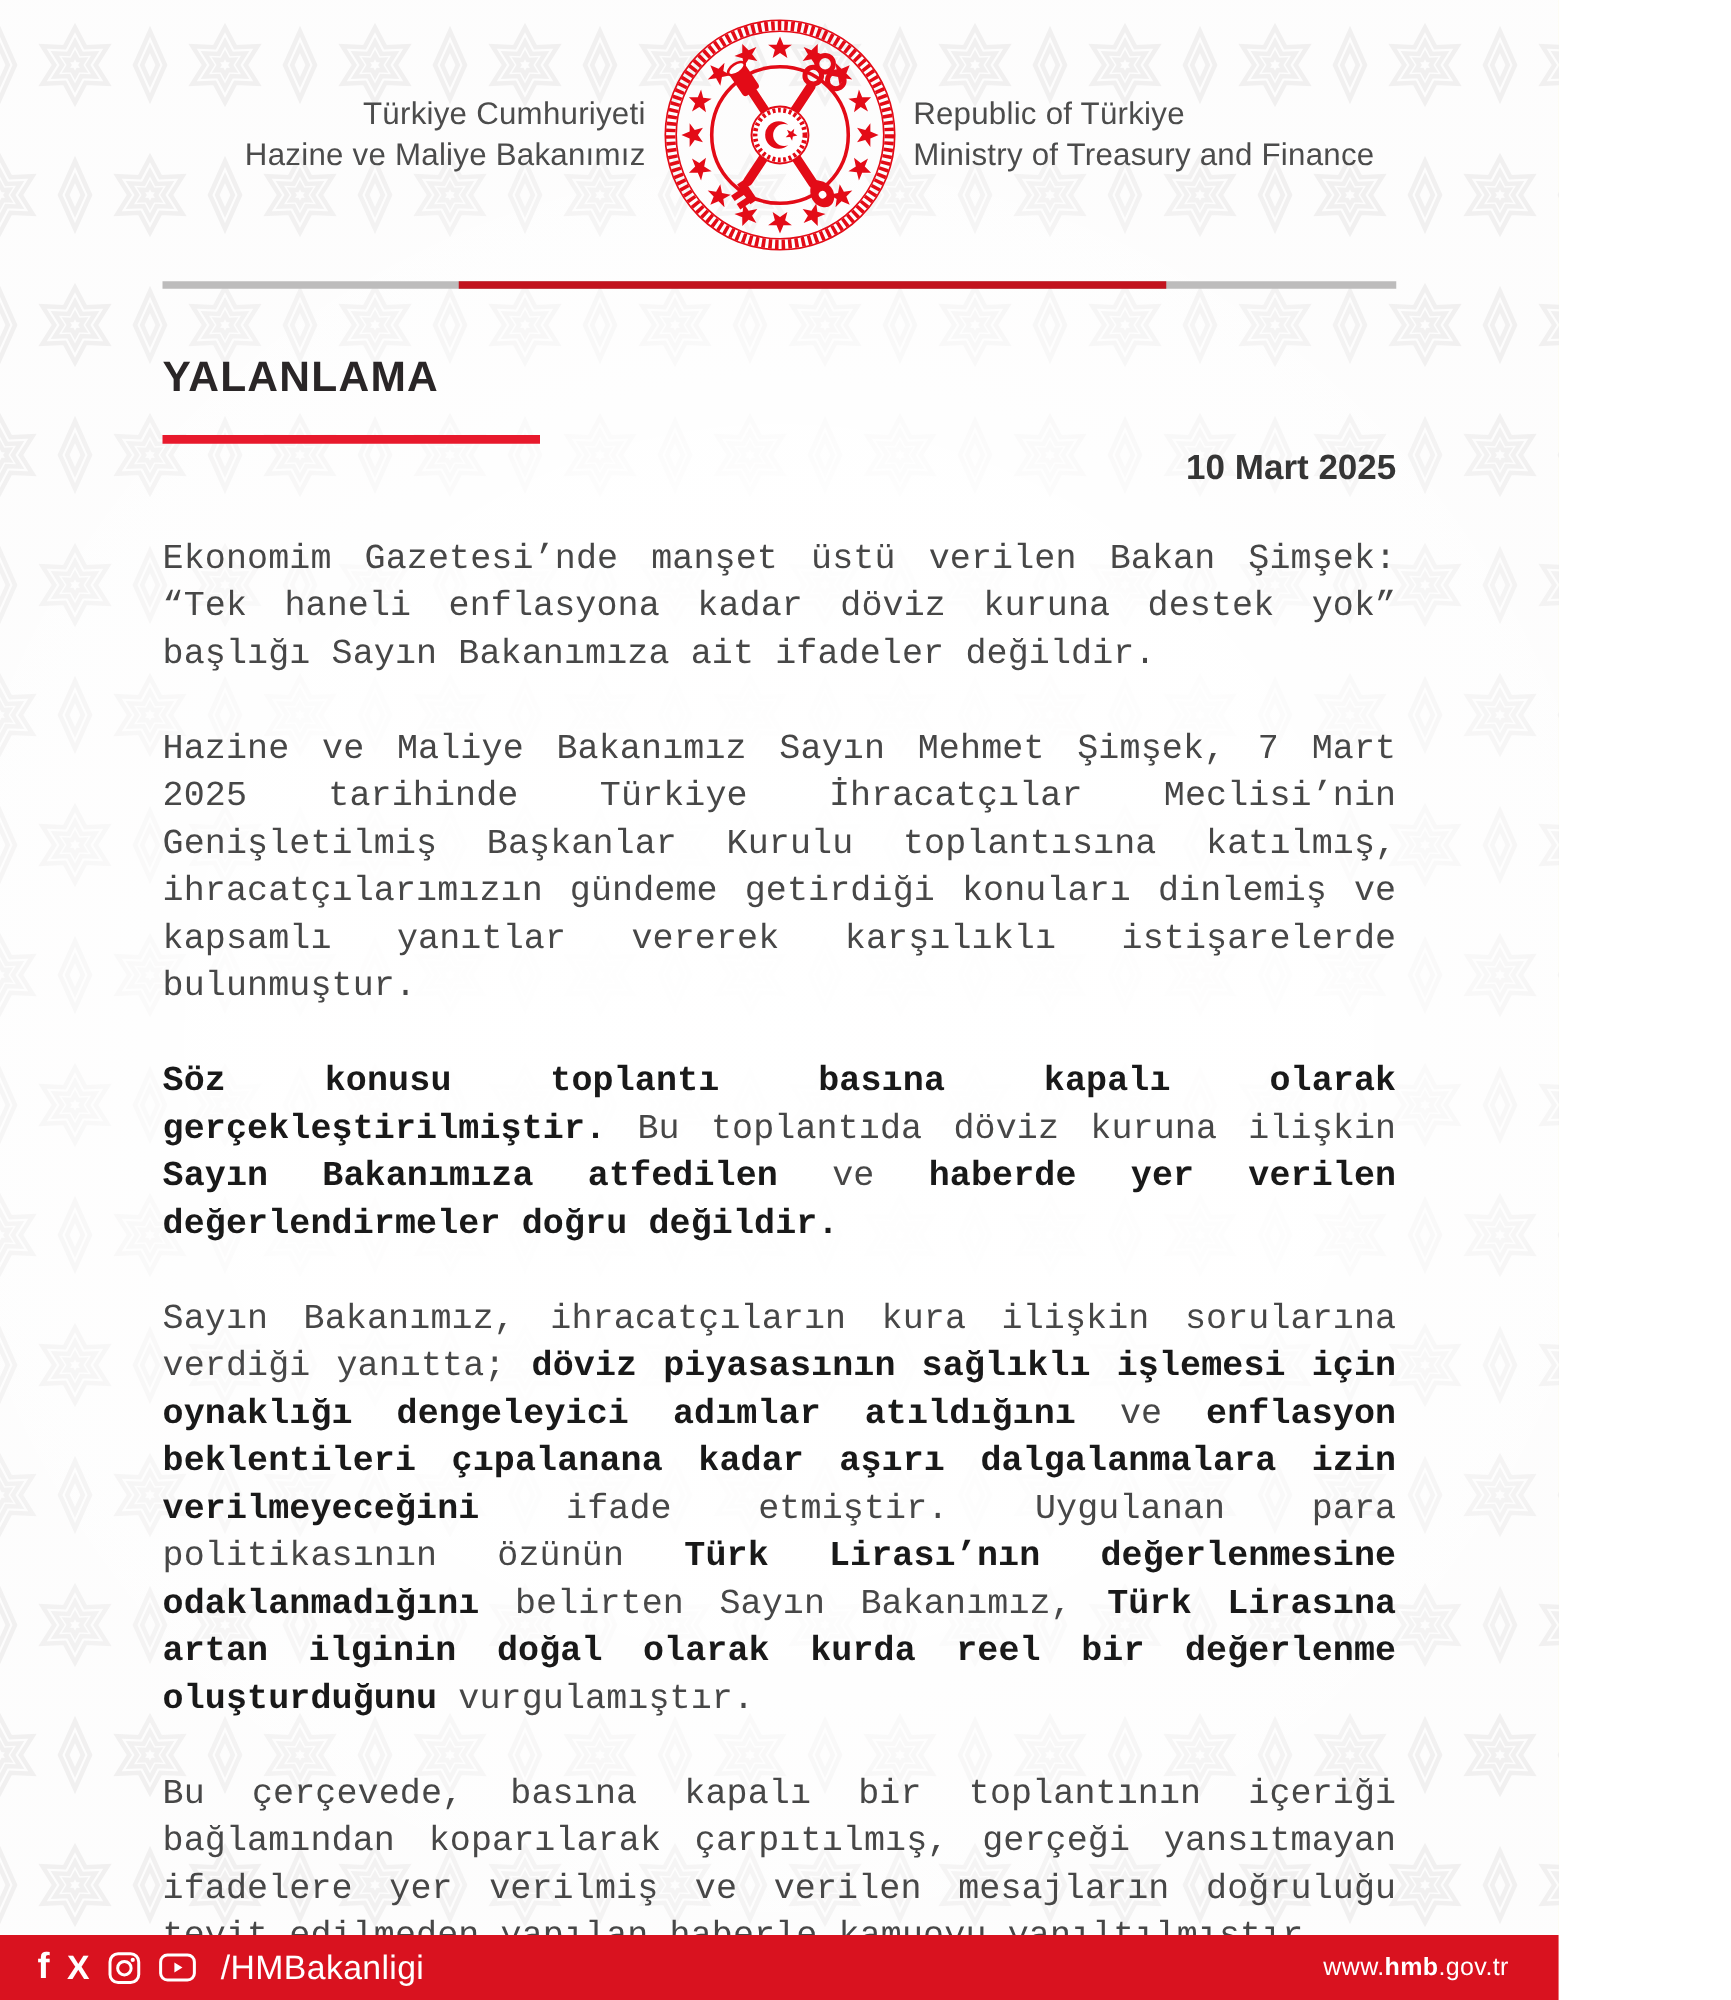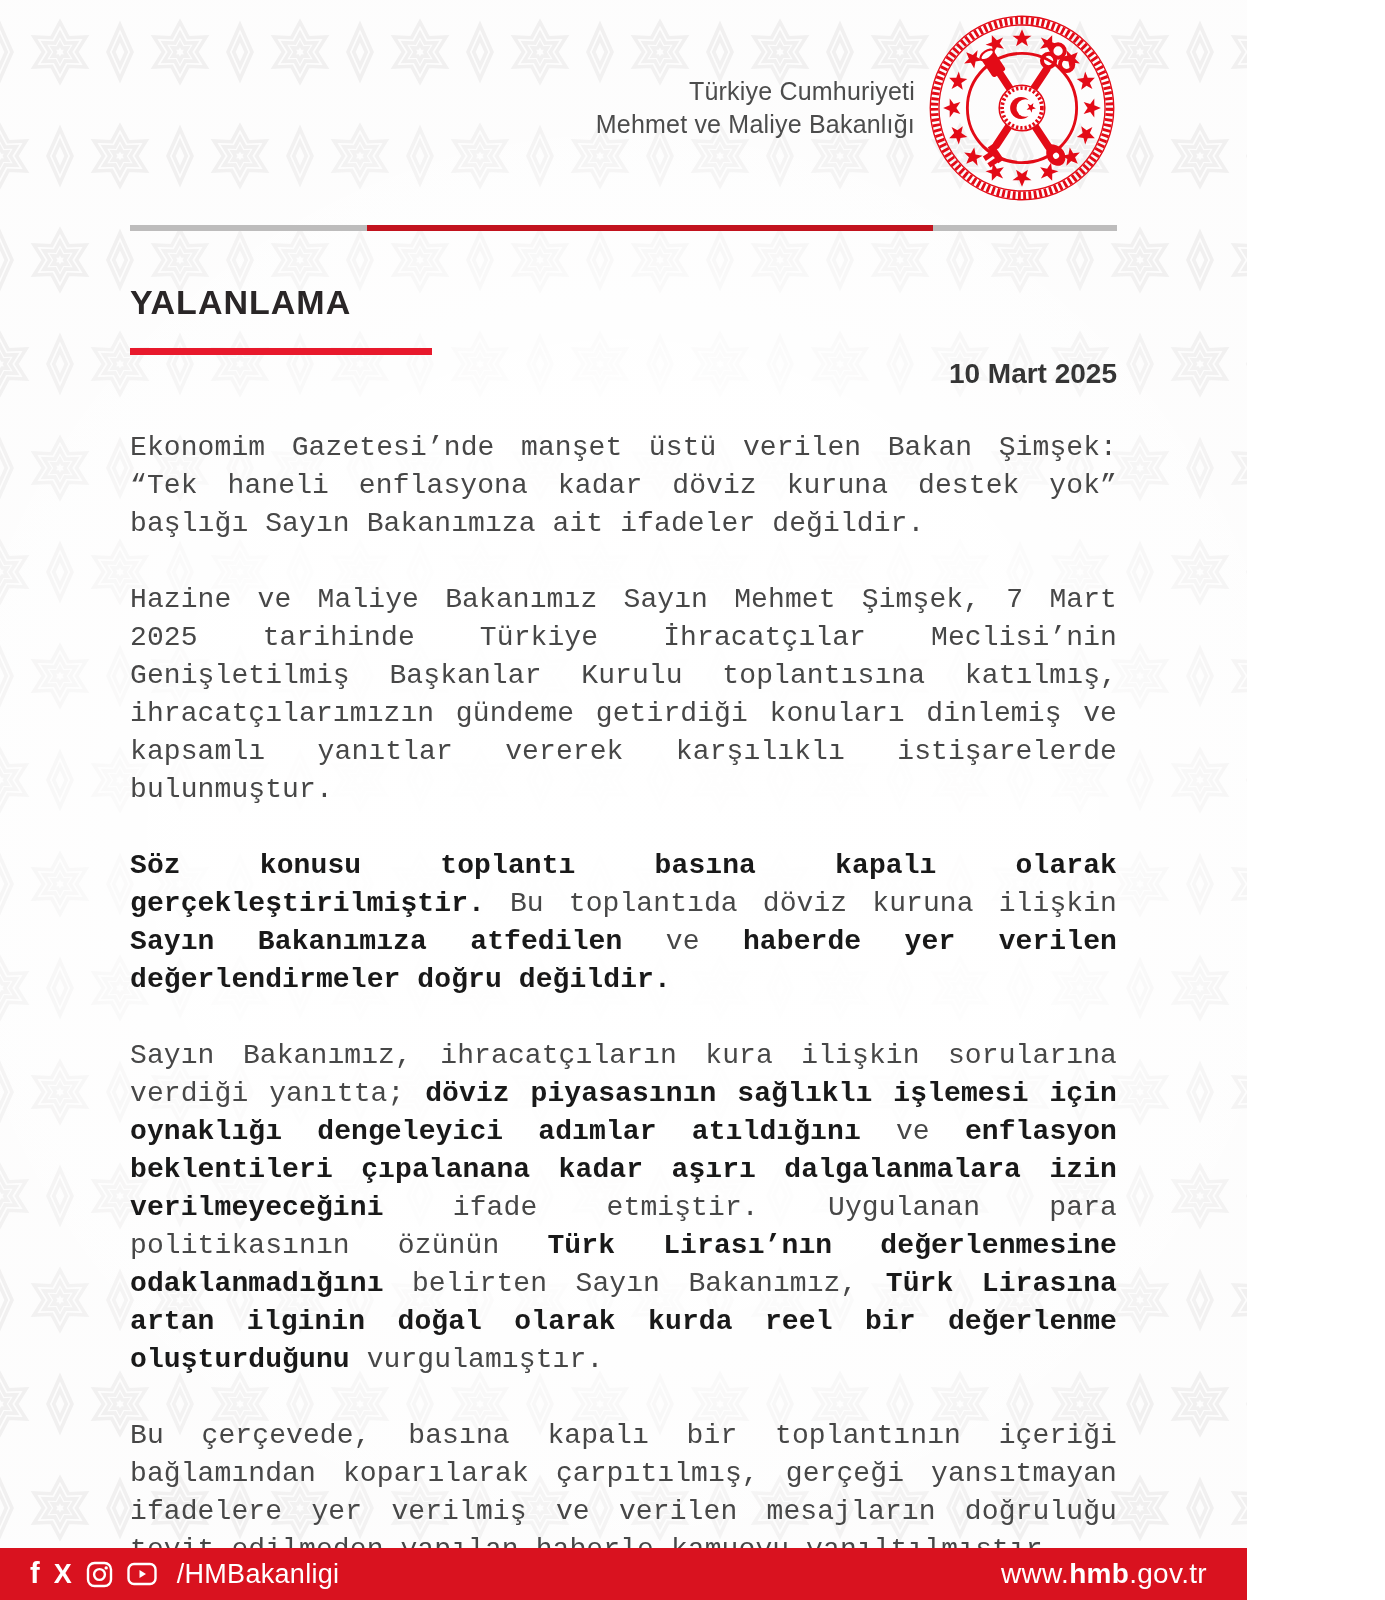--- a/index.html
+++ b/index.html
@@ -78,21 +78,21 @@
     background:#d9121f;
     display:flex; align-items:center; justify-content:space-between;
     padding:0 40px 0 30px;
     color:#ffffff;
   }
   .social { display:flex; align-items:center; gap:14px; }
   .glyph-f { font-size:29px; font-weight:700; line-height:1; transform:translateY(-1px); }
   .glyph-x { font-size:27px; font-weight:700; line-height:1; }
   .social svg { display:block; }
   .handle { font-size:27px; margin-left:6px; letter-spacing:0.3px; }
-  .website { font-size:28px; letter-spacing:0.3px; }
+  .website { font-size:20px; letter-spacing:0.3px; }
   .website b { font-weight:700; }
 </style>
 </head>
 <body>
 
 <div class="page">
 
   <svg class="bg" width="1385" height="1600" viewBox="0 0 1385 1600" preserveAspectRatio="none" aria-hidden="true">
     <defs>
       <path id="s6p" d="M0,-30 L-8.3,-14.3 L-26,-15 L-16.5,0 L-26,15 L-8.3,14.3 L0,30 L8.3,14.3 L26,15 L16.5,0 L26,-15 L8.3,-14.3 Z"></path>
@@ -118,21 +118,21 @@
     <rect width="1385" height="1600" fill="url(#geo)"></rect>
   </svg>
 
   <div class="vignette"></div>
 
   <div class="content">
 
     <header class="header">
       <div class="h-left">
         <div class="org-line">Türkiye Cumhuriyeti</div>
-        <div class="org-line">Mehmet ve Maliye Bakanlığı</div>
+        <div class="org-line">Hazine ve Maliye Bakanımız</div>
       </div>
 
       <svg class="emblem" viewBox="0 0 200 200" aria-hidden="true">
         <defs>
           <path id="st5" d="M0,-10 L2.9,-3.1 L10,-3.1 L4.3,1.2 L6.2,8.1 L0,3.9 L-6.2,8.1 L-4.3,1.2 L-10,-3.1 L-2.9,-3.1 Z"></path>
         </defs>
 
         <g fill="none" stroke="#e30b17">
           <circle cx="100" cy="100" r="92" stroke-width="8" stroke-dasharray="3 2.6"></circle>
           <circle cx="100" cy="100" r="96.6" stroke-width="1.4"></circle>
@@ -189,20 +189,24 @@
         <g>
           <circle cx="100" cy="100" r="24" fill="#ffffff" stroke="#e30b17" stroke-width="1.6"></circle>
           <circle cx="100" cy="100" r="21" fill="none" stroke="#e30b17" stroke-width="4" stroke-dasharray="2.4 2.2"></circle>
           <circle cx="100" cy="100" r="17.2" fill="#ffffff"></circle>
           <circle cx="99" cy="100" r="11.5" fill="#e30b17"></circle>
           <circle cx="103.5" cy="100" r="9.3" fill="#ffffff"></circle>
           <use href="#st5" fill="#e30b17" transform="translate(109.5 99.5) scale(0.52) rotate(100)"></use>
         </g>
       </svg>
 
+      <div class="h-right">
+        <div class="org-line">Republic of Türkiye</div>
+        <div class="org-line">Ministry of Treasury and Finance</div>
+      </div>
     </header>
 
     <div class="divider">
       <div class="divider-red"></div>
     </div>
 
     <h1 class="title">YALANLAMA</h1>
     <div class="title-underline"></div>
 
     <div class="date">10 Mart 2025</div>

